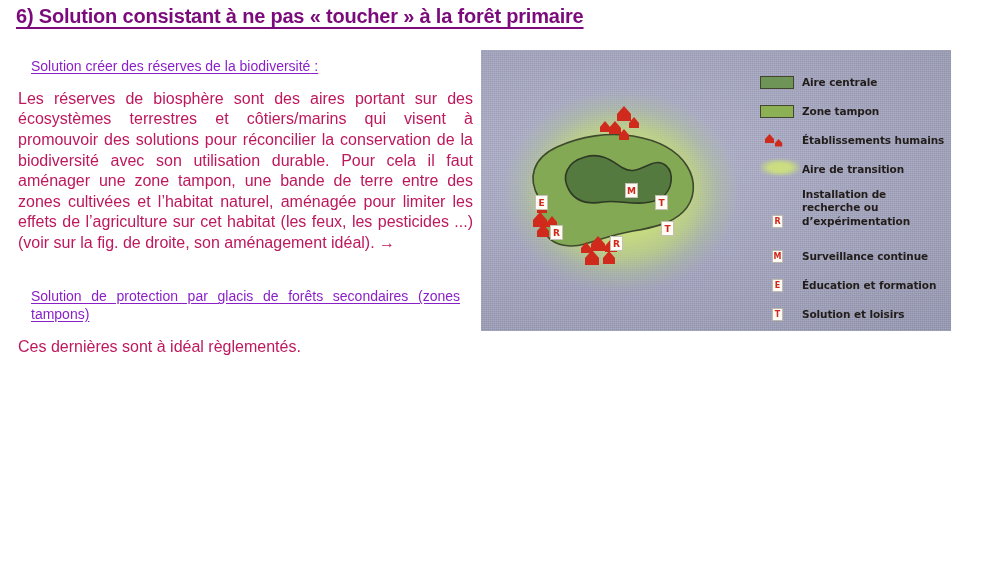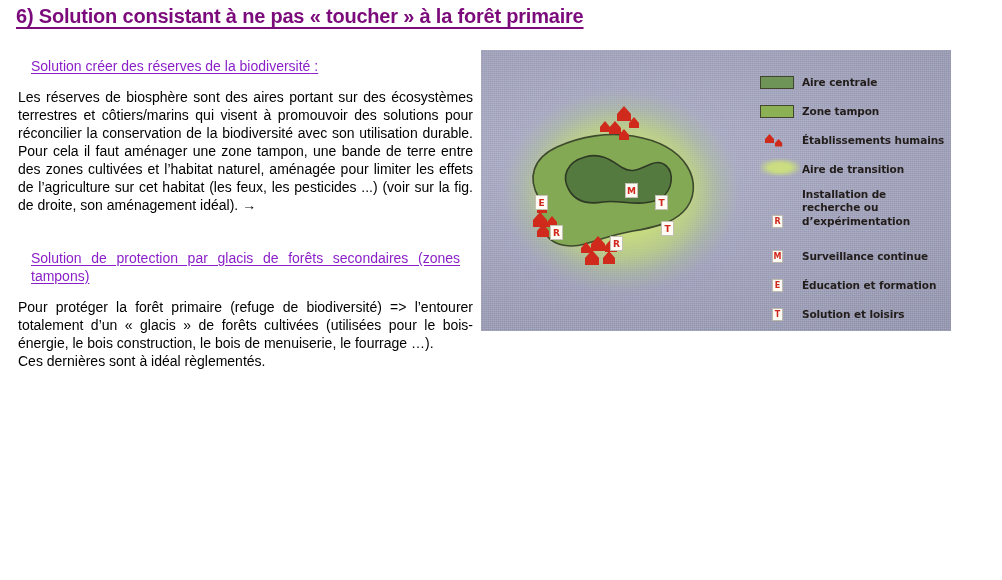--- a/index.html
+++ b/index.html
@@ -60,22 +60,22 @@
   .sec-heading.justified {
     text-align: justify;
     text-align-last: justify;
   }
   .sec-heading .tail {
     text-decoration: none;
     color: #8A1FC8;
   }
 
   .body-par {
-    font-size: 14px;
-    color: #000000;
+    font-size: 16px;
+    color: #be185d;
     margin: 0;
     line-height: 1.285;
     text-align: justify;
   }
   .body-par.last-left { text-align-last: left; }
 
   .block-gap { height: 22px; }
 
   
   #figure {
@@ -206,21 +206,20 @@
 
   <div>
     <p class="sec-heading"><span>Solution créer des réserves de la biodiversité</span><span class="tail"> :</span></p>
     <p class="body-par last-left">Les réserves de biosphère sont des aires portant sur des écosystèmes terrestres et côtiers/marins qui visent à promouvoir des solutions pour réconcilier la conservation de la biodiversité avec son utilisation durable. Pour cela il faut aménager une zone tampon, une bande de terre entre des zones cultivées et l’habitat naturel, aménagée pour limiter les effets de l’agriculture sur cet habitat (les feux, les pesticides ...) (voir sur la fig. de droite, son aménagement idéal). →</p>
   </div>
 
   <div class="block-gap"></div>
 
   <div>
     <p class="sec-heading justified">Solution de protection par glacis de forêts secondaires (zones tampons)</p>
-    <p class="body-par last-left">Pour protéger la forêt primaire (refuge de biodiversité) =&gt; l’entourer totalement d’un « glacis » de forêts cultivées (utilisées pour le bois-énergie, le bois construction, le bois de menuiserie, le fourrage …).</p>
     <p class="body-par last-left">Ces dernières sont à idéal règlementés.</p>
   </div>
 
 </div>
 
 <div id="figure">
 
   <div class="scan-noise"></div>
 
   <div class="transition-halo"></div>

